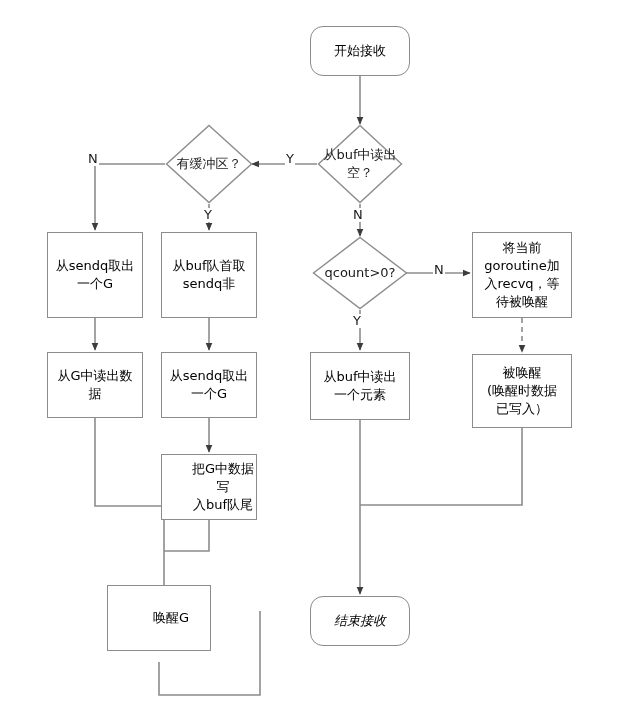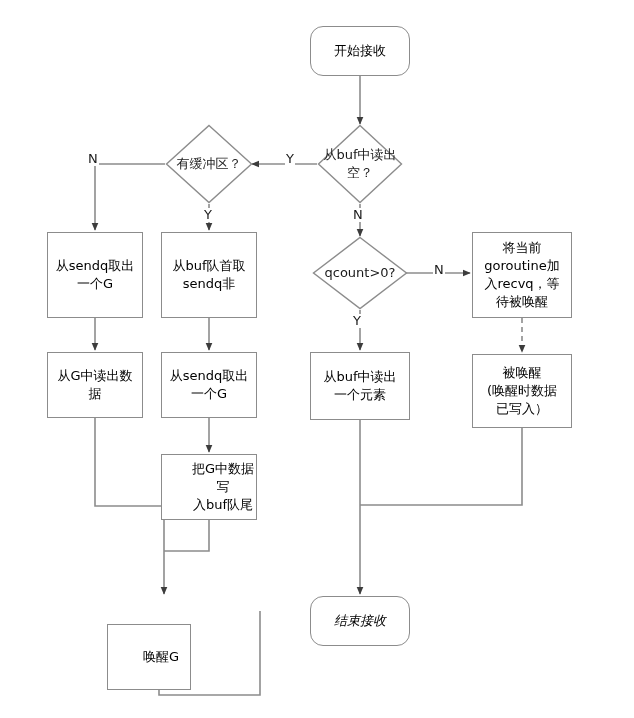--- a/index.html
+++ b/index.html
@@ -157,21 +157,21 @@
   <div class="node" style="left:472px;top:354px;width:100px;height:74px;">被唤醒
 (唤醒时数据
 已写入）</div>
 
   <div class="node" style="left:310px;top:352px;width:100px;height:68px;">从buf中读出
 一个元素</div>
 
   <div class="node" style="left:161px;top:454px;width:96px;height:66px;padding-left:28px;">把G中数据写
 入buf队尾</div>
 
-  <div class="node" style="left:107px;top:624px;width:84px;height:66px;padding-left:24px;">唤醒G</div>
+  <div class="node" style="left:107px;top:585px;width:104px;height:66px;padding-left:24px;">唤醒G</div>
 
   <span class="edge-label" style="left:285px;top:152px;">Y</span>
 
   <span class="edge-label" style="left:352px;top:208px;">N</span>
 
   <span class="edge-label" style="left:87px;top:152px;">N</span>
 
   <span class="edge-label" style="left:203px;top:208px;">Y</span>
 
   <span class="edge-label" style="left:433px;top:263px;">N</span>

